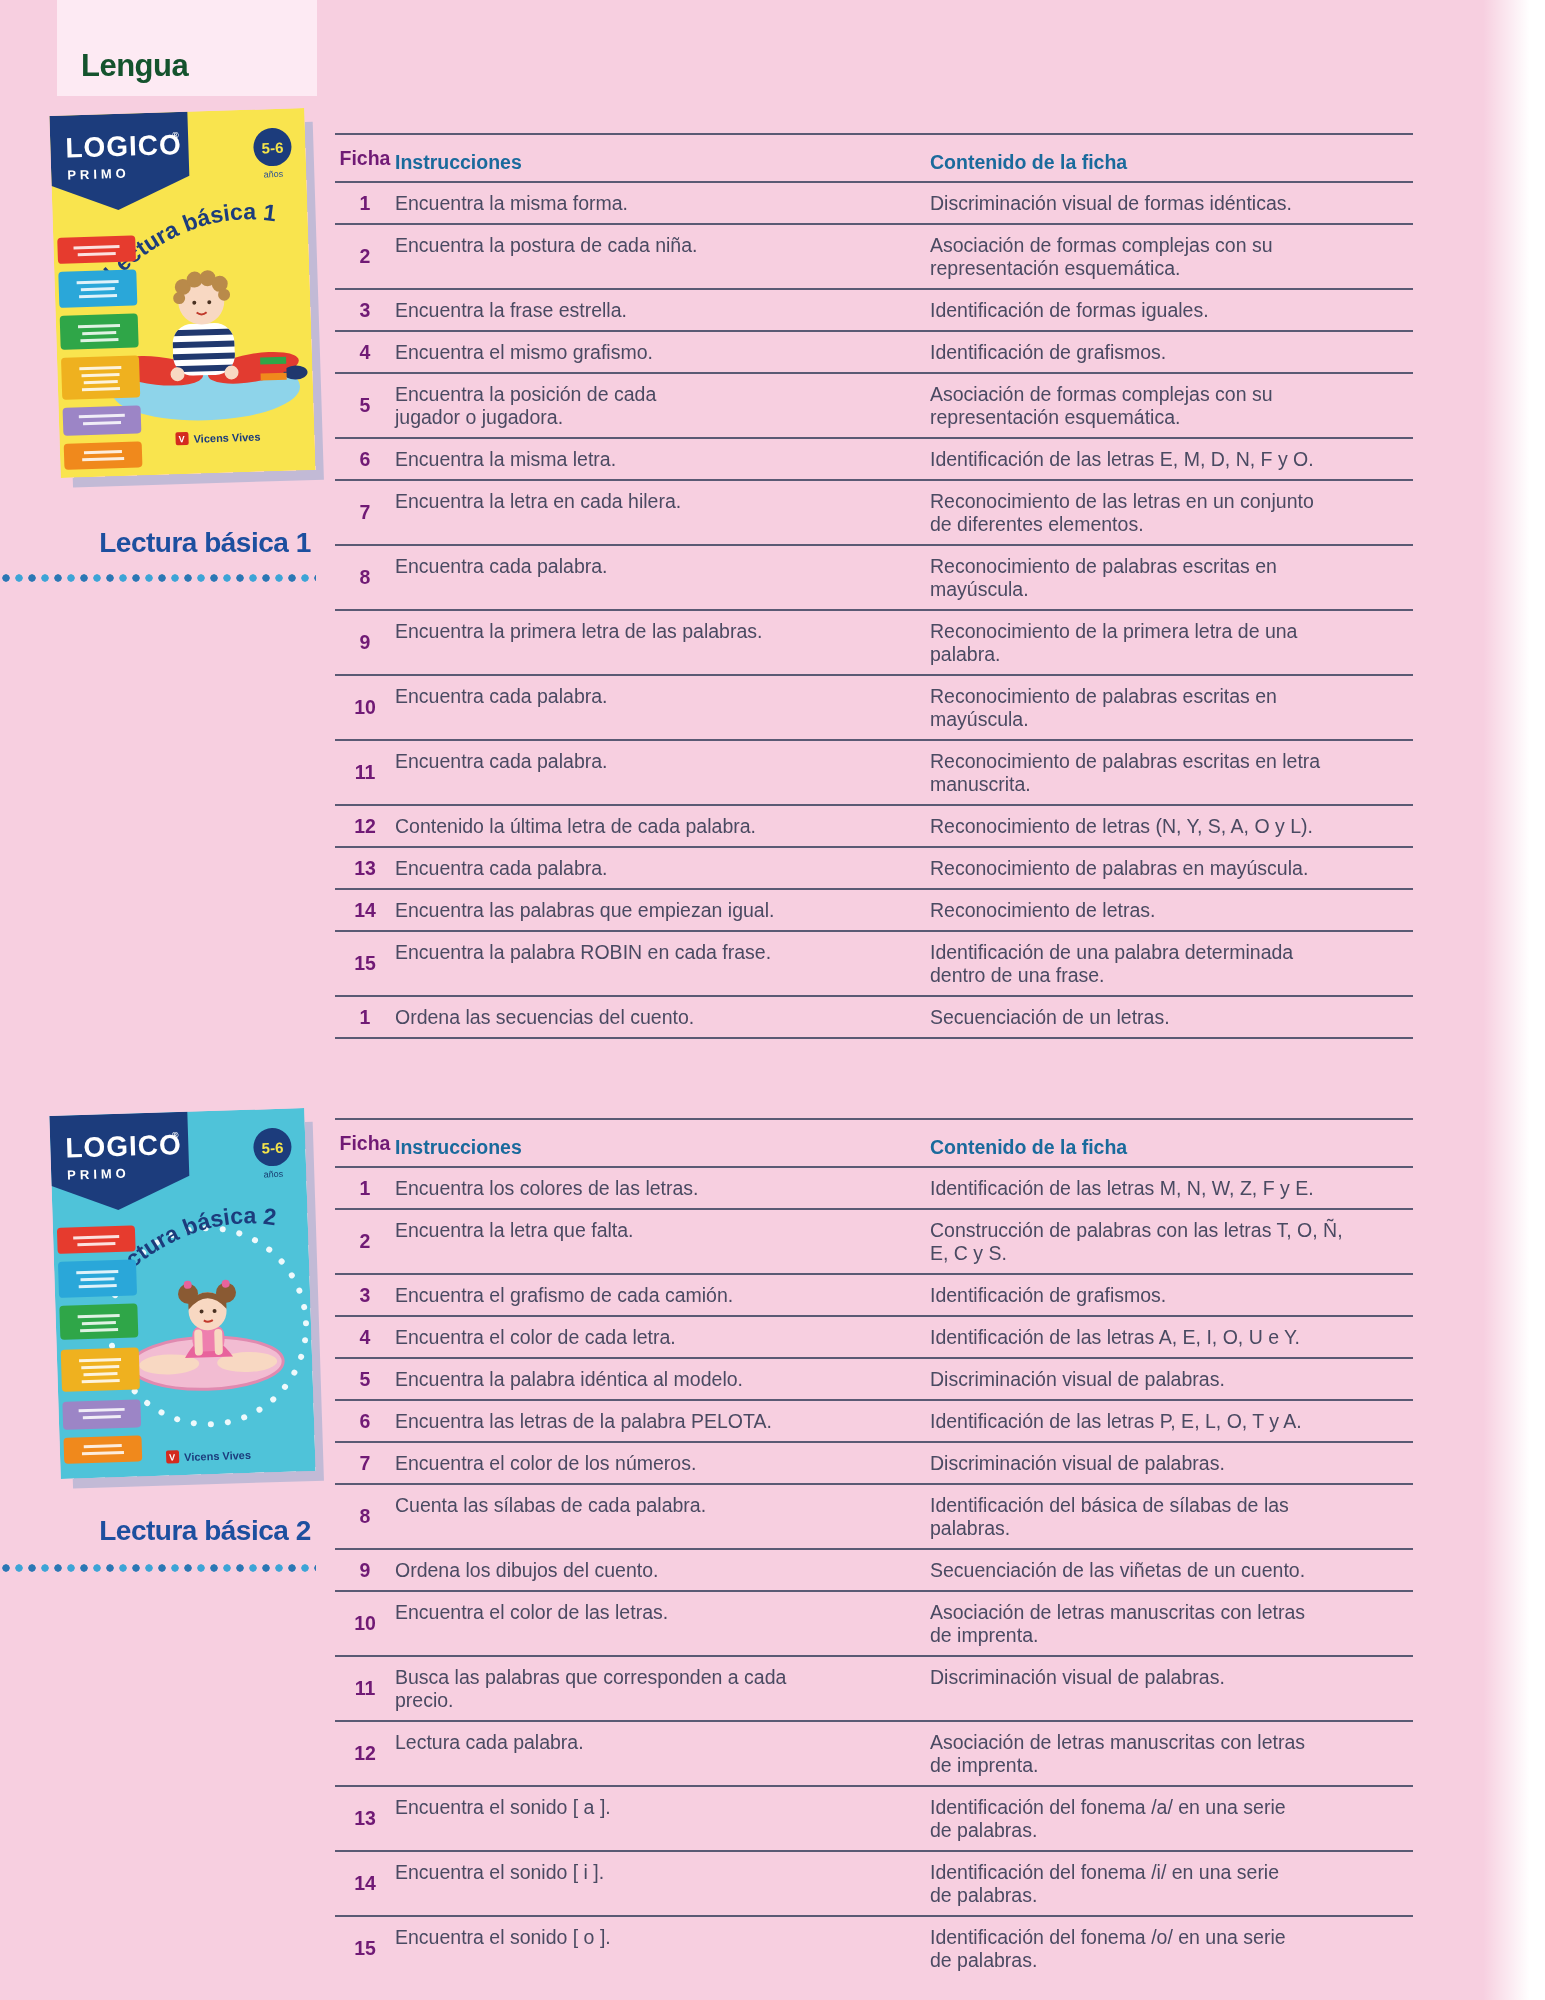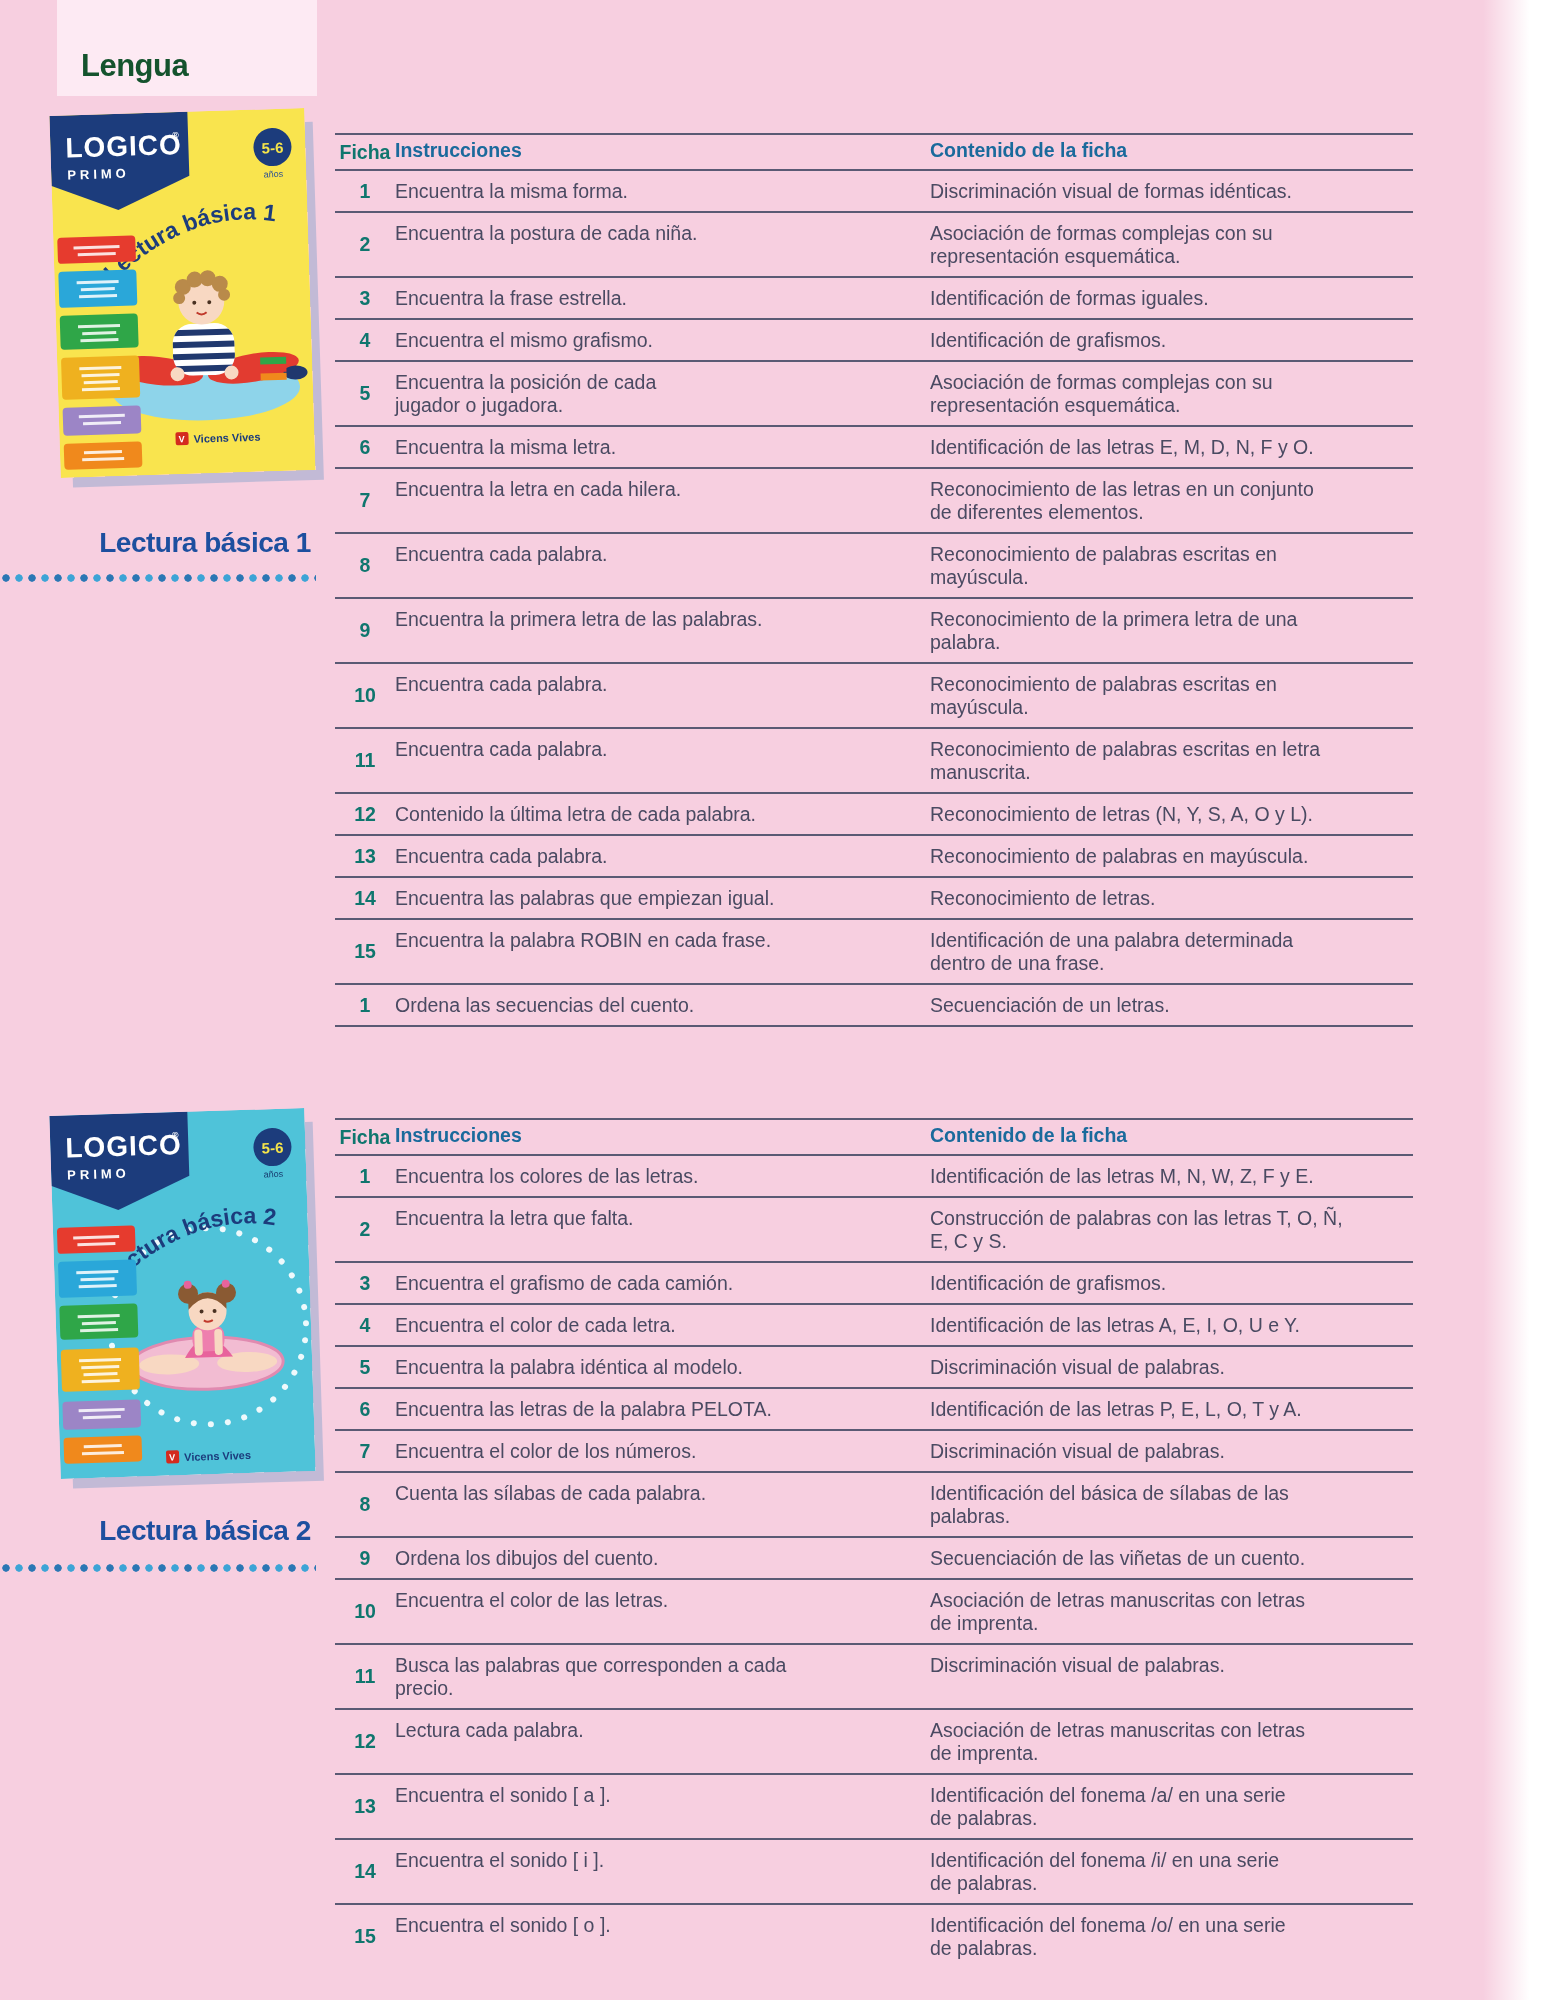--- a/index.html
+++ b/index.html
@@ -68,26 +68,26 @@
     vertical-align:top;
     text-align:left;
     font-size:19.5px;
     line-height:23px;
     padding:9px 28px 8px 0;
     color:#4a4a62;
     white-space:pre-line;
   }
   table.ficha th{
     color:#1a6a9c;font-weight:bold;
-    padding-top:4px;padding-bottom:7px;
+    padding-top:16px;padding-bottom:7px;
     white-space:nowrap;
   }
   table.ficha .c-num{
     text-align:center;vertical-align:middle;
-    font-weight:bold;color:#0f766e;
+    font-weight:bold;color:#701a75;
     padding:0;
   }
   .table2 tr:last-child td{border-bottom:none;}
 
   
   .brand-txt{fill:#ffffff;font-family:"Liberation Sans",sans-serif;font-weight:bold;}
   .navy-txt{fill:#1c3c7c;font-family:"Liberation Sans",sans-serif;font-weight:bold;}
 </style>
 </head>
 <body>

